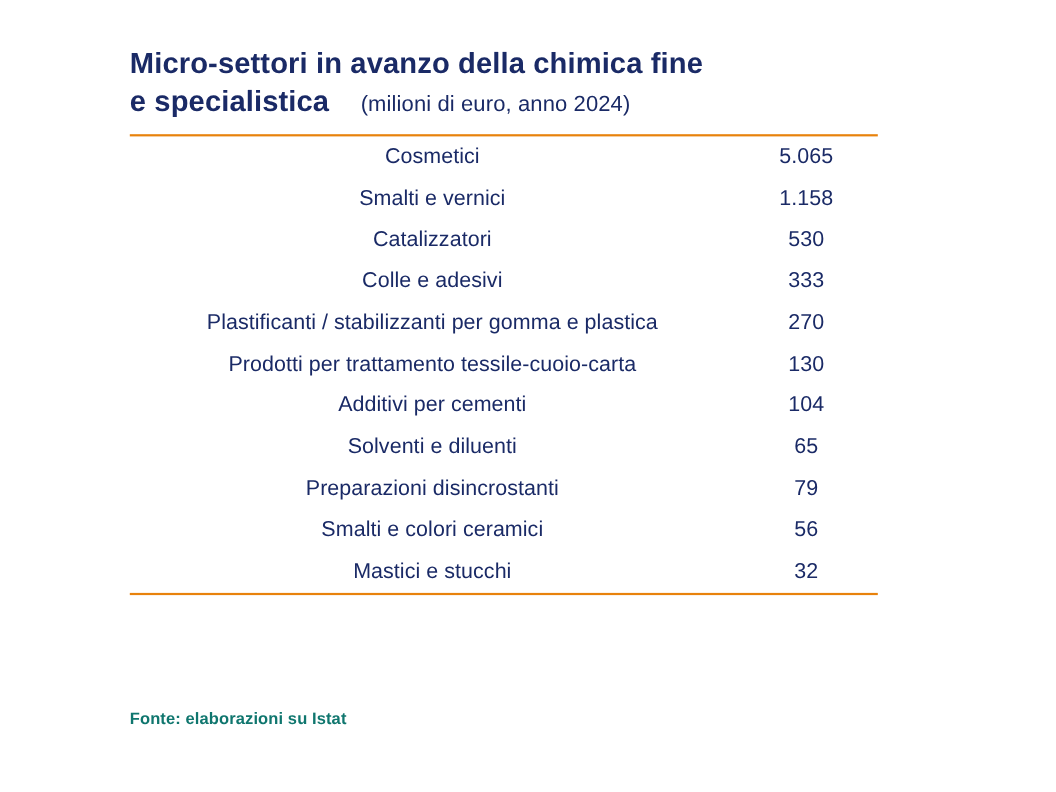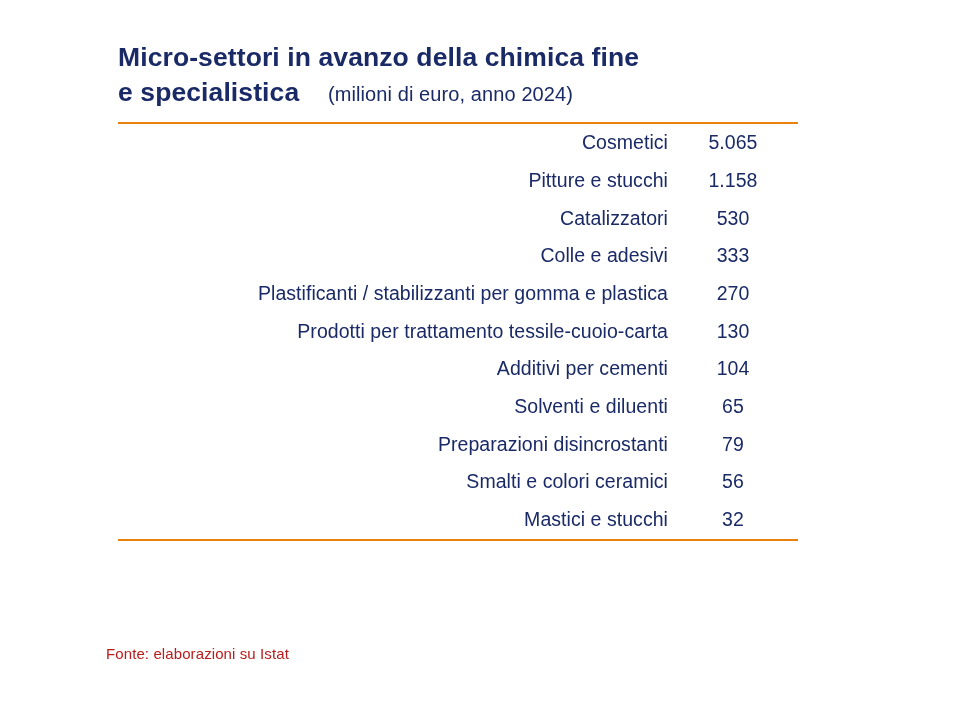--- a/index.html
+++ b/index.html
@@ -62,36 +62,37 @@
   table.data td {
     font-size: 19.5px;
     color: #1a2a66;
     padding: 0;
     height: 37.7px;
     vertical-align: middle;
     line-height: 1.1;
     letter-spacing: 0.05px;
   }
   td.label {
-    text-align: right;
+    text-align: center;
     padding-left: 2px;
   }
   td.value {
     text-align: center;
     padding-right: 2px;
     width: 130px;
     white-space: nowrap;
   }
   .source {
     position: absolute;
-    left: 106px;
+    left: 118px;
     top: 645px;
     font-size: 15px;
-    color: #b91c1c;
+    color: #0f766e;
     letter-spacing: 0.1px;
+    font-weight: bold;
   }
 </style>
 </head>
 <body>
 
 <div class="slide">
 
   <div class="title-block">
     <div class="title-line">Micro-settori in avanzo della chimica fine</div>
     <div class="title-line"><span>e specialistica</span><span class="title-sub"> (milioni di euro, anno 2024)</span></div>
@@ -99,21 +100,21 @@
 
   <div class="table-wrap">
     <div class="rule"></div>
     <table class="data">
       <tbody>
         <tr>
           <td class="label">Cosmetici</td>
           <td class="value">5.065</td>
         </tr>
         <tr>
-          <td class="label">Pitture e stucchi</td>
+          <td class="label">Smalti e vernici</td>
           <td class="value">1.158</td>
         </tr>
         <tr>
           <td class="label">Catalizzatori</td>
           <td class="value">530</td>
         </tr>
         <tr>
           <td class="label">Colle e adesivi</td>
           <td class="value">333</td>
         </tr>

